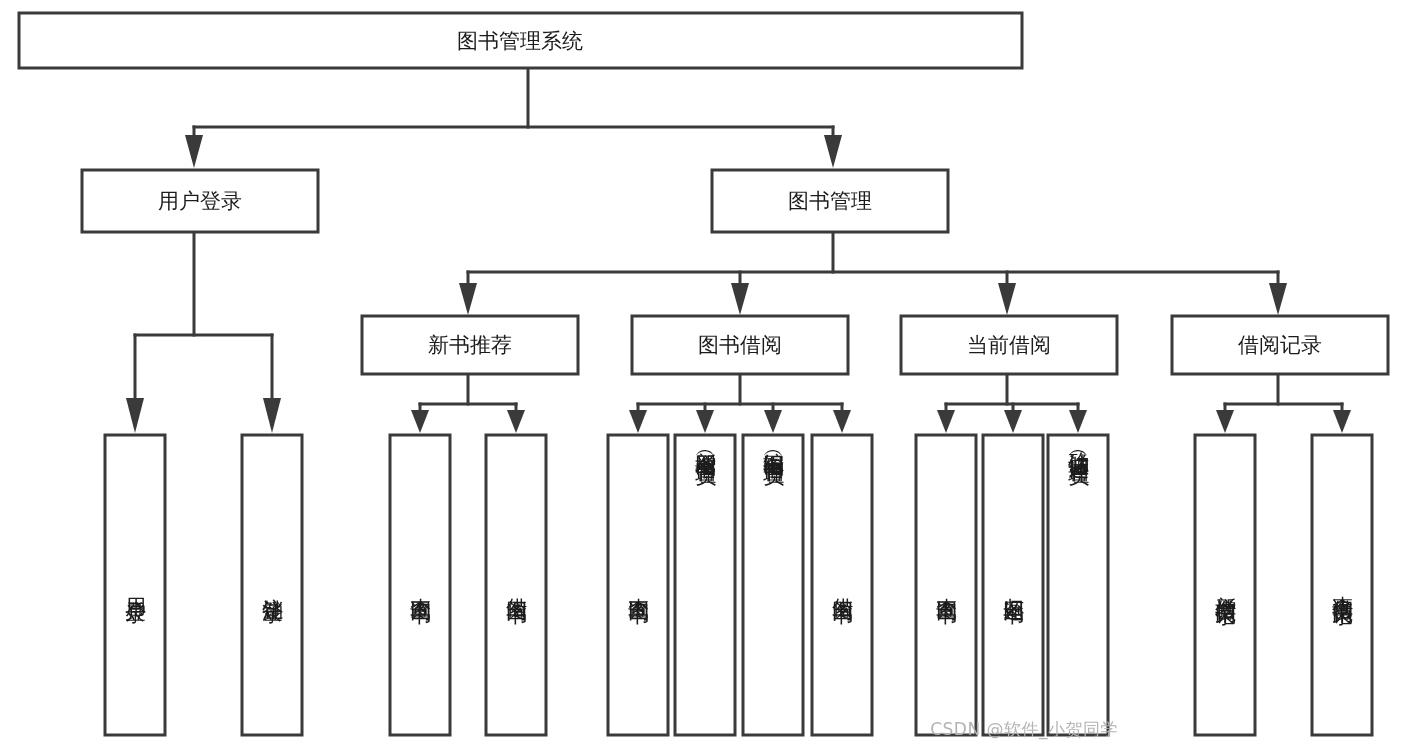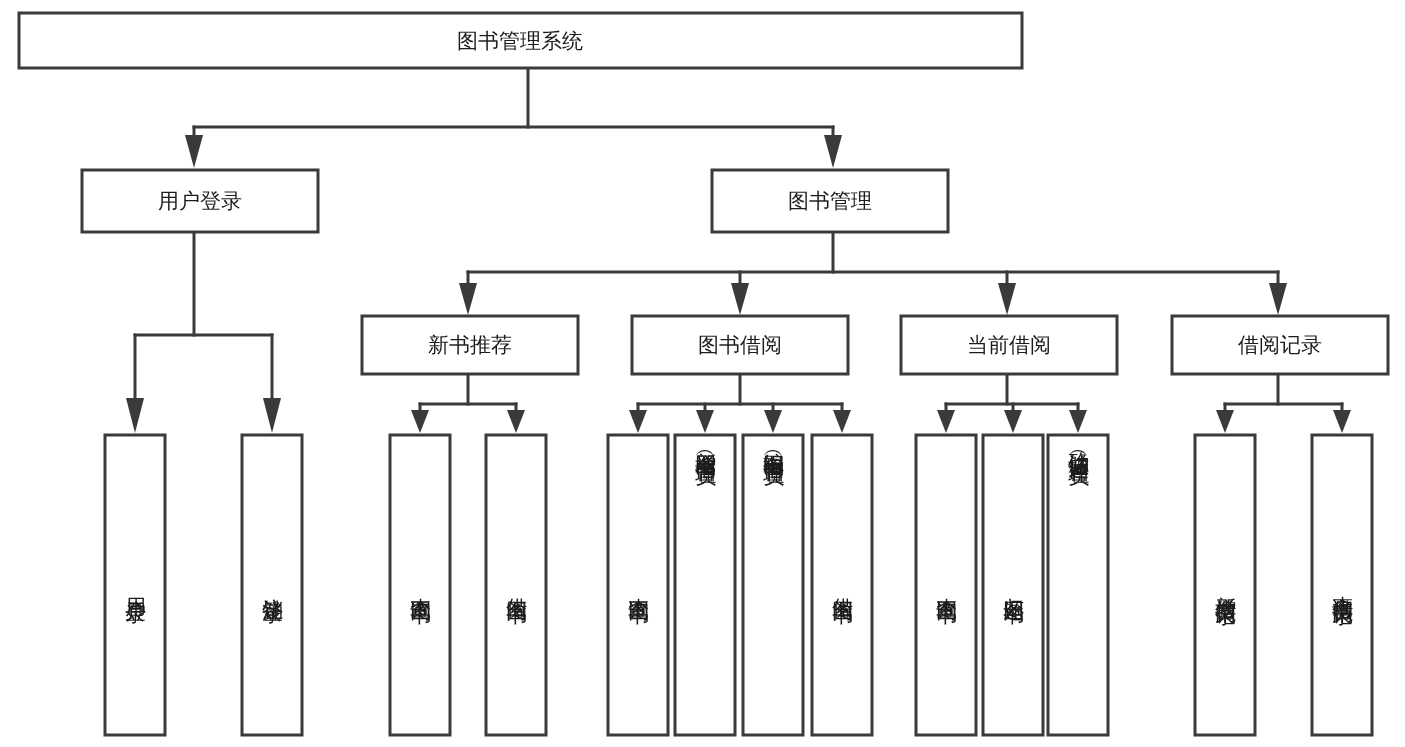--- a/index.html
+++ b/index.html
@@ -250,14 +250,15 @@
     <span class="leaf-label">确认归还（管理员）</span>
   </div>
 
   <div class="leaf-label-wrap" style="left:1195px; top:435px; width:60px; height:300px;">
     <span class="leaf-label">新增借阅记录</span>
   </div>
   <div class="leaf-label-wrap" style="left:1312px; top:435px; width:60px; height:300px;">
     <span class="leaf-label">查询借阅记录</span>
   </div>
 
+  <div class="watermark">CSDN @软件_小贺同学</div>
 
 </div>
 
 </body></html>

